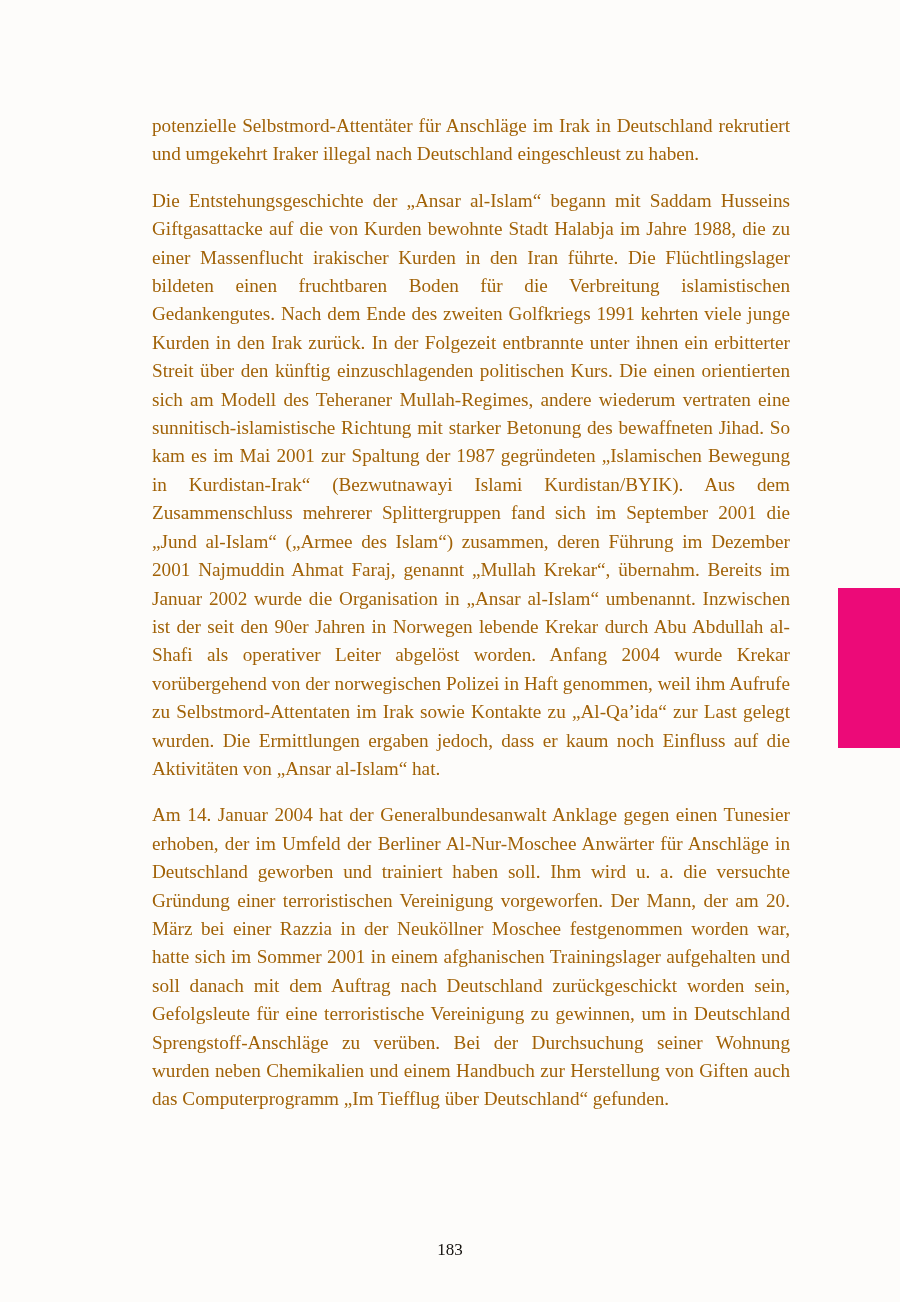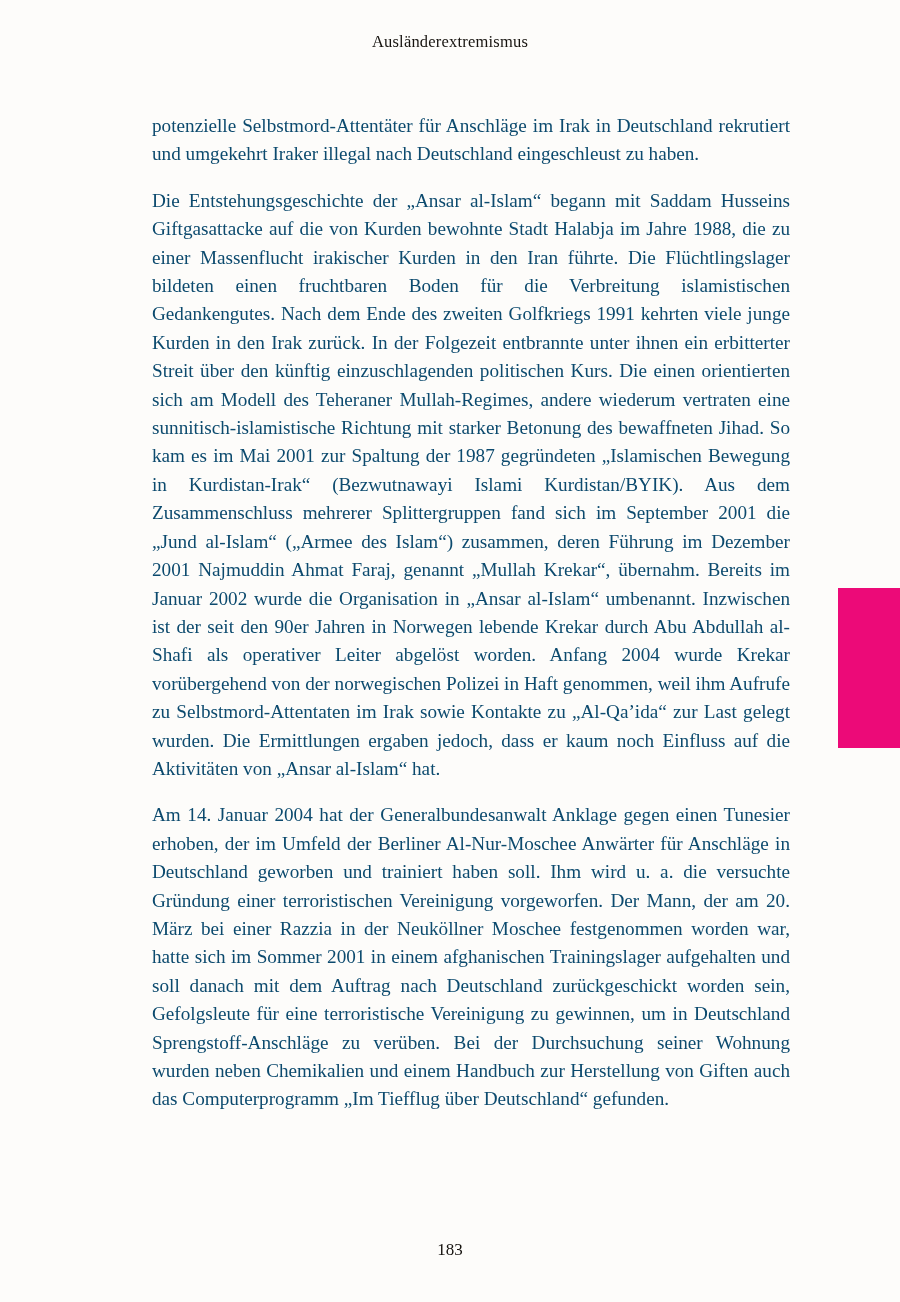--- a/index.html
+++ b/index.html
@@ -36,21 +36,21 @@
     left: 152px;
     width: 638px;
   }
   p.para {
     margin: 0 0 18px 0;
     font-size: 19.2px;
     line-height: 28.4px;
     text-align: justify;
     text-justify: inter-word;
     hyphens: manual;
-    color: #0c4a6e;
+    color: #a16207;
   }
   p.para:last-child {
     margin-bottom: 16px;
   }
   .folio {
     position: absolute;
     bottom: 42px;
     left: 0;
     width: 900px;
     text-align: center;
@@ -64,21 +64,20 @@
     width: 62px;
     height: 160px;
     background: #ec0a78;
   }
 </style>
 </head>
 <body style="background: rgb(253, 252, 250);">
 
 <div class="page">
 
-  <div class="running-head">Ausländerextremismus</div>
 
   <div class="content">
     <p class="para">potenzielle Selbstmord-Attentäter für Anschläge im Irak in Deutschland rekrutiert und umgekehrt Iraker illegal nach Deutschland eingeschleust zu haben.</p>
     <p class="para">Die Entstehungsgeschichte der „Ansar al-Islam“ begann mit Saddam Husseins Giftgasattacke auf die von Kurden bewohnte Stadt Halabja im Jahre 1988, die zu einer Massenflucht irakischer Kurden in den Iran führte. Die Flüchtlingslager bildeten einen fruchtbaren Boden für die Verbreitung islamistischen Gedankengutes. Nach dem Ende des zweiten Golfkriegs 1991 kehrten viele junge Kurden in den Irak zurück. In der Folgezeit entbrannte unter ihnen ein erbitterter Streit über den künftig einzuschlagenden politischen Kurs. Die einen orientierten sich am Modell des Teheraner Mullah-Regimes, andere wiederum vertraten eine sunnitisch-islamistische Richtung mit starker Betonung des bewaffneten Jihad. So kam es im Mai 2001 zur Spaltung der 1987 gegründeten „Islamischen Bewegung in Kurdistan-Irak“ (Bezwutnawayi Islami Kurdistan/BYIK). Aus dem Zusammenschluss mehrerer Splittergruppen fand sich im September 2001 die „Jund al-Islam“ („Armee des Islam“) zusammen, deren Führung im Dezember 2001 Najmuddin Ahmat Faraj, genannt „Mullah Krekar“, übernahm. Bereits im Januar 2002 wurde die Organisation in „Ansar al-Islam“ umbenannt. Inzwischen ist der seit den 90er Jahren in Norwegen lebende Krekar durch Abu Abdullah al-Shafi als operativer Leiter abgelöst worden. Anfang 2004 wurde Krekar vorübergehend von der norwegischen Polizei in Haft genommen, weil ihm Aufrufe zu Selbstmord-Attentaten im Irak sowie Kontakte zu „Al-Qa’ida“ zur Last gelegt wurden. Die Ermittlungen ergaben jedoch, dass er kaum noch Einfluss auf die Aktivitäten von „Ansar al-Islam“ hat.</p>
     <p class="para">Am 14. Januar 2004 hat der Generalbundesanwalt Anklage gegen einen Tunesier erhoben, der im Umfeld der Berliner Al-Nur-Moschee Anwärter für Anschläge in Deutschland geworben und trainiert haben soll. Ihm wird u. a. die versuchte Gründung einer terroristischen Vereinigung vorgeworfen. Der Mann, der am 20. März bei einer Razzia in der Neuköllner Moschee festgenommen worden war, hatte sich im Sommer 2001 in einem afghanischen Trainingslager aufgehalten und soll danach mit dem Auftrag nach Deutschland zurückgeschickt worden sein, Gefolgsleute für eine terroristische Vereinigung zu gewinnen, um in Deutschland Sprengstoff-Anschläge zu verüben. Bei der Durchsuchung seiner Wohnung wurden neben Chemikalien und einem Handbuch zur Herstellung von Giften auch das Computerprogramm „Im Tiefflug über Deutschland“ gefunden.</p>
   </div>
 
   <div class="thumb-tab" style="background: rgb(236, 10, 120);"></div>
 
   <div class="folio">183</div>

